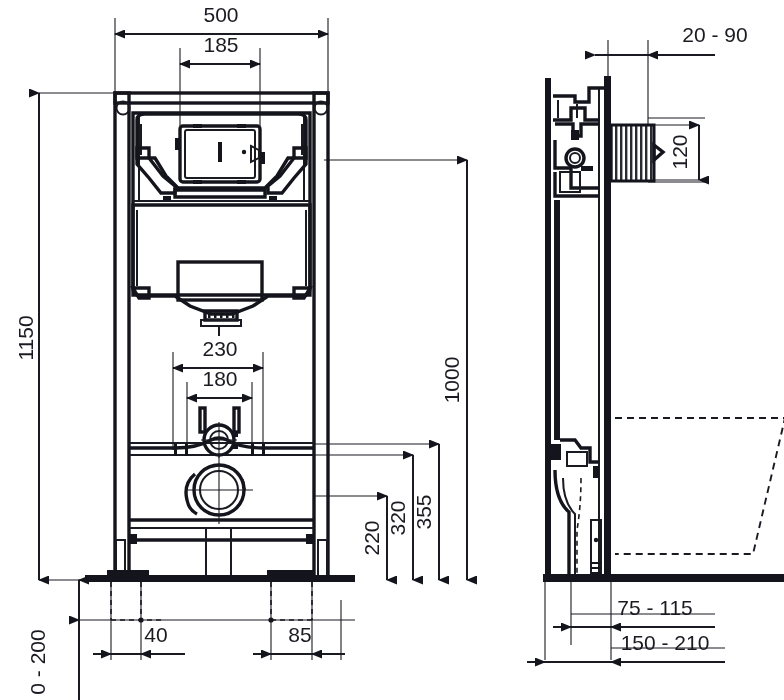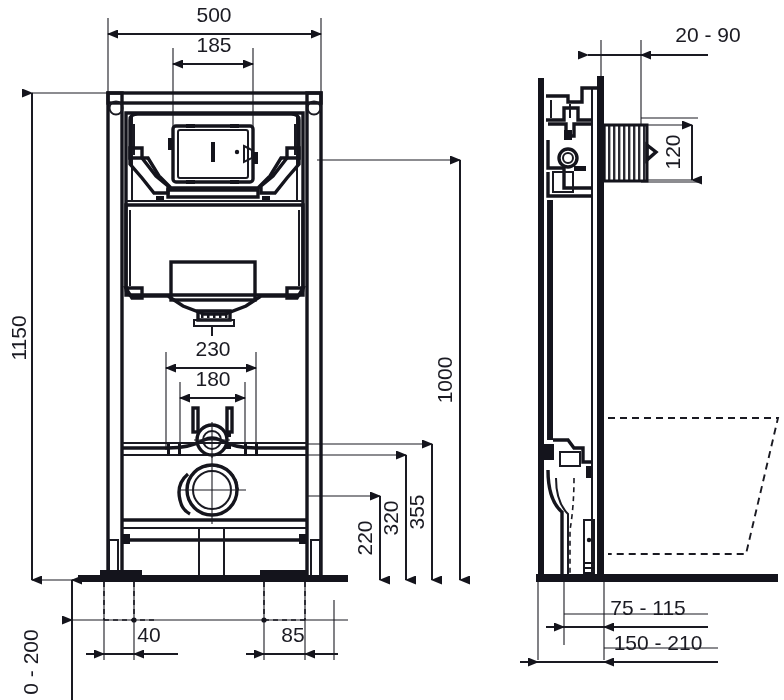--- a/index.html
+++ b/index.html
@@ -3,21 +3,21 @@
 <meta charset="utf-8">
 <style>
   html,body{margin:0;padding:0;background:#ffffff;}
   body{
     width:784px;height:700px;
     font-family:"Liberation Sans", sans-serif;
     color:#1a1a22;
     overflow:hidden;
     position:relative;
   }
-  #sheet{position:absolute;left:8px;top:0;width:631px;height:700px;}
+  #sheet{position:absolute;left:15px;top:0;width:631px;height:700px;}
   svg{display:block;}
   .dimtext{
     font-family:"Liberation Sans", sans-serif;
     font-size:21px;
     fill:#1a1a22;
     letter-spacing:0px;
   }
   .thin{stroke:#1a1a22;stroke-width:1.1;fill:none;}
   .med{stroke:#1a1a22;stroke-width:2.0;fill:none;}
   .thick{stroke:#14141c;stroke-width:3.4;fill:none;}

